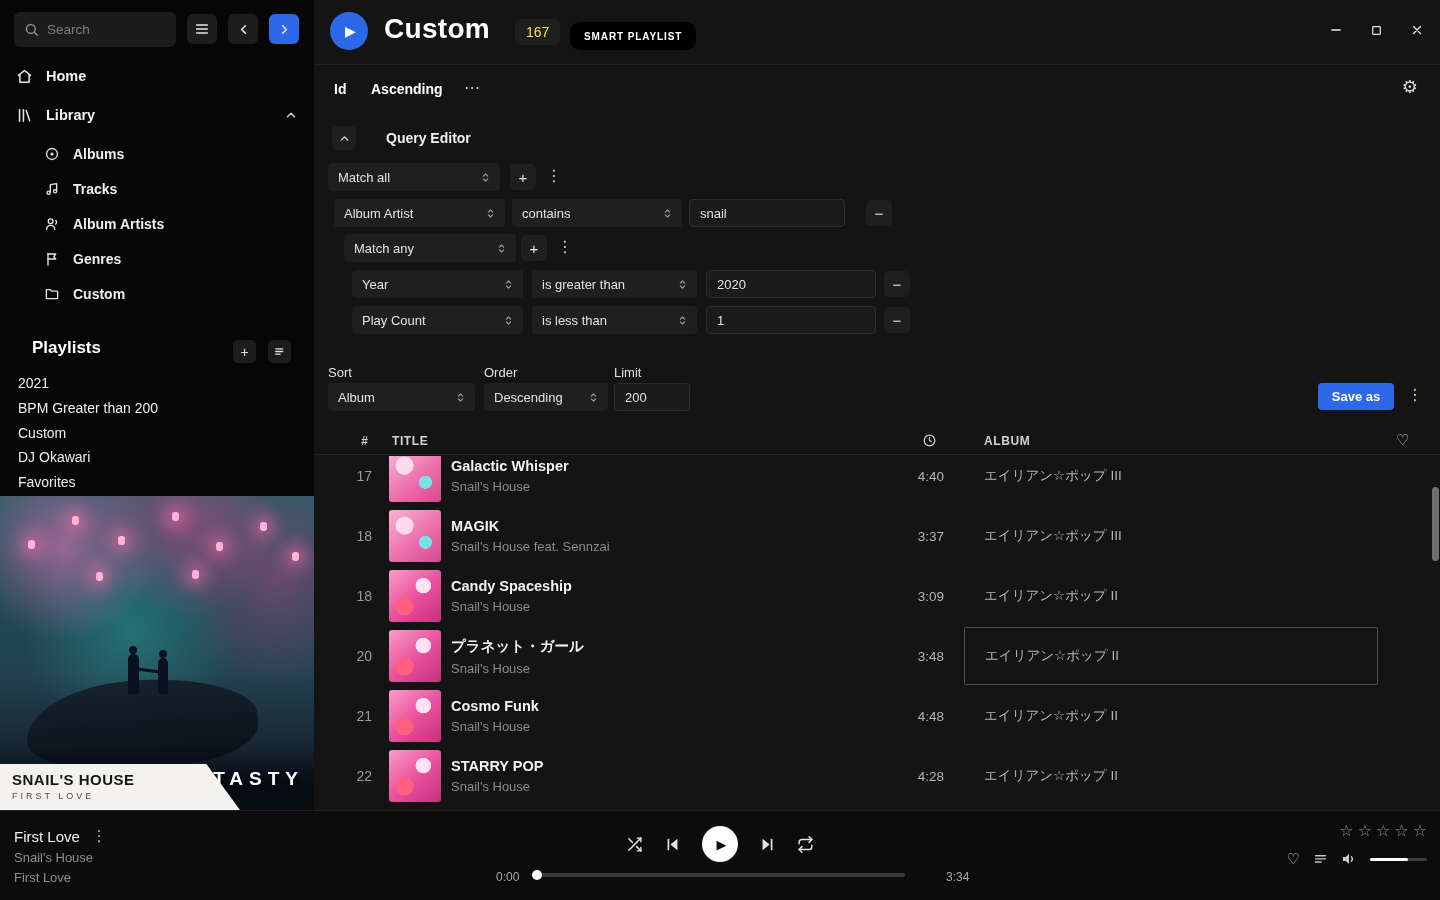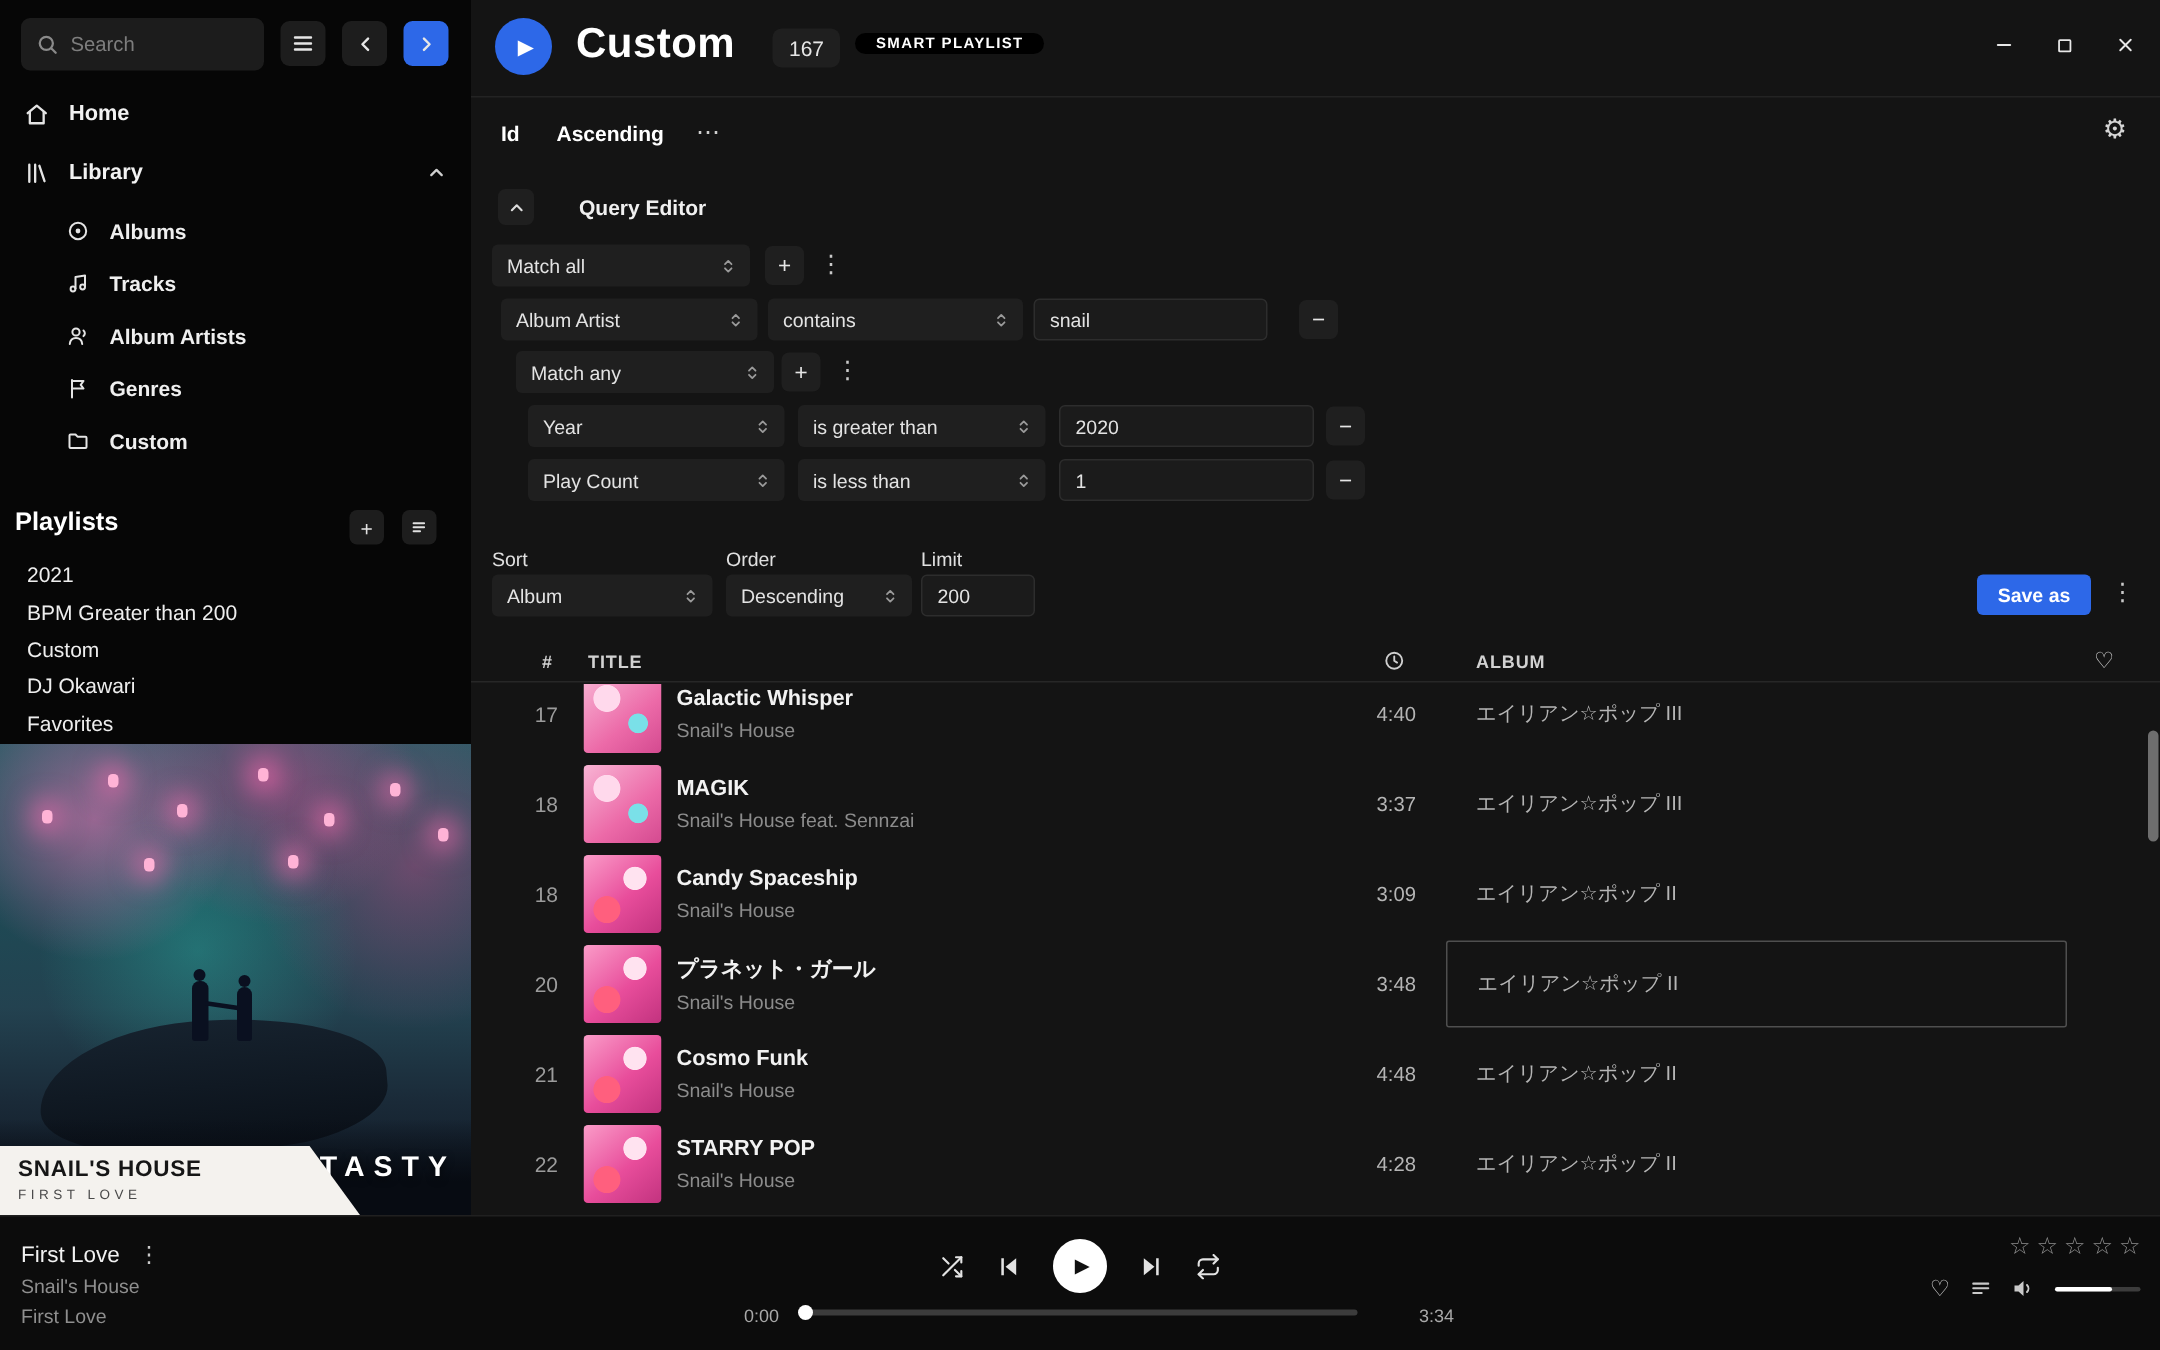--- a/index.html
+++ b/index.html
@@ -22,21 +22,21 @@
 
   .nav-row { position:absolute; left:0; width:100%; height:30px; display:flex; align-items:center; gap:13px;
              padding-left:16px; font-weight:bold; font-size:14.5px; cursor:pointer; color:#f2f2f2; }
   #nav-home { top:61px; } #nav-library { top:100px; }
   .nav-chev { position:absolute; right:16px; color:#cfcfcf; }
   .lib-item { position:absolute; left:0; width:100%; height:35px; display:flex; align-items:center; gap:13px;
               padding-left:44px; font-weight:bold; font-size:14px; cursor:pointer; color:#efefef; }
   #lib-0 { top:136px; } #lib-1 { top:171px; } #lib-2 { top:206px; } #lib-3 { top:241px; } #lib-4 { top:276px; }
   .lib-item .ico, .nav-row .ico { color:#e4e4e4; display:flex; }
 
-  .playlists-title { position:absolute; left:10px; top:338px; font-size:17px; font-weight:bold; }
+  .playlists-title { position:absolute; left:32px; top:338px; font-size:17px; font-weight:bold; }
   .pl-btn { position:absolute; top:340px; width:23px; height:23px; background:#1d1d1d; border:none; border-radius:5px;
             color:#e0e0e0; display:flex; align-items:center; justify-content:center; font-size:14px; cursor:pointer; }
   #pl-add { left:233px; } #pl-list { left:268px; }
   .pl-item { position:absolute; left:18px; height:24px; display:flex; align-items:center; font-size:14px; color:#eeeeee; cursor:pointer; }
   #pl-0 { top:371px; } #pl-1 { top:396px; } #pl-2 { top:421px; } #pl-3 { top:445px; } #pl-4 { top:470px; }
 
   
   .artwork { position:absolute; left:0; top:496px; width:314px; height:314px; overflow:hidden; cursor:pointer;
     background:
       radial-gradient(circle at 20% 16%, rgba(246,120,190,.55), transparent 26%),
@@ -64,22 +64,22 @@
                letter-spacing:6px; text-shadow:0 1px 6px rgba(0,0,0,.65); }
 
   
   .main { position:absolute; left:314px; top:0; width:1126px; height:810px; background:#141414; }
   .main-header { position:absolute; left:0; top:0; width:100%; height:65px; border-bottom:1px solid #232323; }
   .play-big { position:absolute; left:16px; top:12px; width:38px; height:38px; border-radius:50%; background:#2d68e8;
               border:none; color:#fff; font-size:14px; display:flex; align-items:center; justify-content:center;
               padding-left:3px; cursor:pointer; }
   .page-title { position:absolute; left:70px; top:13px; font-size:28px; font-weight:bold; letter-spacing:.3px; }
   .count-badge { position:absolute; left:201px; top:19px; height:26px; padding:0 11px; background:#1f1f1f;
-                 border-radius:6px; color:#e5e5e5; font-size:14px; display:flex; align-items:center; }
-  .type-pill { position:absolute; left:256px; top:22px; height:14px; padding:0 14px; background:#000; border-radius:10px;
+                 border-radius:6px; color:#fde047; font-size:14px; display:flex; align-items:center; }
+  .type-pill { position:absolute; left:256px; top:22px; height:28px; padding:0 14px; background:#000; border-radius:10px;
                color:#fff; font-size:10px; font-weight:bold; letter-spacing:.9px; display:flex; align-items:center; }
   .win-controls { position:absolute; right:16px; top:23px; display:flex; gap:27px; align-items:center; color:#e8e8e8; }
   .win-controls button { background:none; border:none; color:#e8e8e8; cursor:pointer; }
 
   .toolbar { position:absolute; left:0; top:76px; width:100%; height:28px; }
   .tb-field { position:absolute; left:20px; top:5px; font-weight:bold; font-size:14px; cursor:pointer; }
   .tb-order { position:absolute; left:57px; top:5px; font-weight:bold; font-size:14px; cursor:pointer; }
   .tb-more { position:absolute; left:150px; top:2px; color:#cfcfcf; font-size:16px; letter-spacing:1px;
              background:none; border:none; cursor:pointer; }
   .tb-gear { position:absolute; right:22px; top:0px; font-size:18px; color:#d6d6d6; background:none; border:none; cursor:pointer; }

